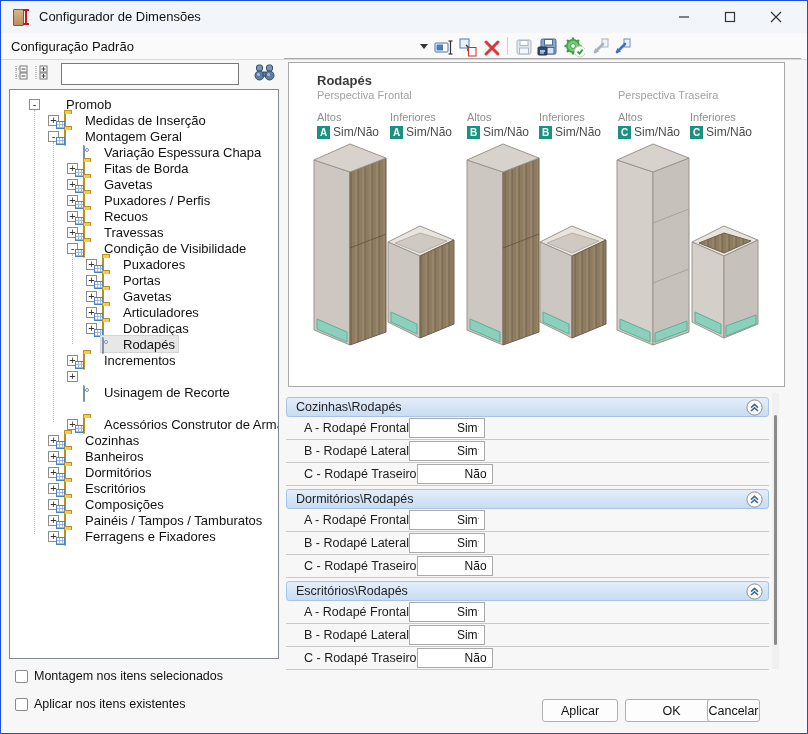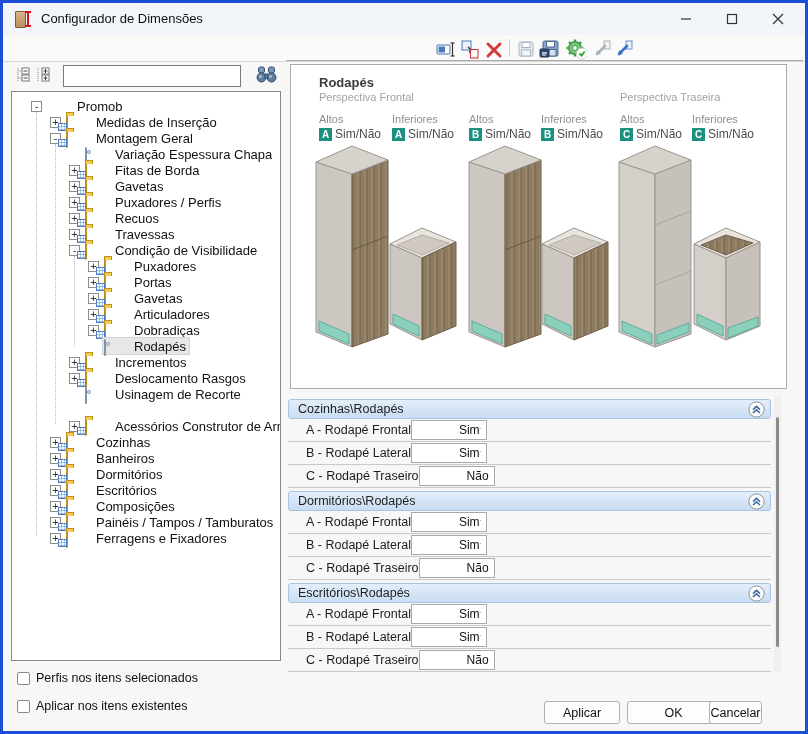--- a/index.html
+++ b/index.html
@@ -1,16 +1,16 @@
 <!DOCTYPE html>
 <html><head>
 <meta charset="utf-8">
 <style>
   html,body{margin:0;padding:0;background:#cfcfcf;font-family:"Liberation Sans",sans-serif;}
-  .win{position:relative;width:808px;height:734px;background:#f7f7f7;border:3px solid #1d4ed8;box-sizing:border-box;overflow:hidden;color:#1a1a1a;}
+  .win{position:relative;width:808px;height:734px;background:#f7f7f7;border:1px solid #1d4ed8;box-sizing:border-box;overflow:hidden;color:#1a1a1a;}
   
   .titlebar{position:absolute;left:0;top:0;width:100%;height:32px;background:#f2f6fb;}
   .app-icon{position:absolute;left:12px;top:8px;width:18px;height:16px;}
   .app-icon .door{position:absolute;left:0;top:0;width:9px;height:15px;background:linear-gradient(#d8b488,#b98f5e);border:1px solid #7c5c36;border-radius:1px;}
   .app-icon .dim{position:absolute;left:12px;top:0;width:2px;height:16px;background:#cf1420;}
   .app-icon .dim::before,.app-icon .dim::after{content:"";position:absolute;left:-2px;width:6px;height:2px;background:#cf1420;}
   .app-icon .dim::before{top:0}.app-icon .dim::after{bottom:0}
   .title-text{position:absolute;left:38px;top:8px;font-size:13px;color:#111;}
   .capbtn{position:absolute;top:0;width:46px;height:31px;display:flex;align-items:center;justify-content:center;}
   .capbtn svg{display:block}
@@ -25,21 +25,21 @@
   
   .tree-tools{position:absolute;left:8px;top:61px;width:270px;height:26px;}
   .tt-icon{position:absolute;top:2px;width:18px;height:18px;}
   .search-box{position:absolute;left:52px;top:1px;width:168px;height:20px;border:1px solid #7a7a7a;background:#fff;font-size:12px;padding:0 4px;font-family:"Liberation Sans",sans-serif;}
   .binoc{position:absolute;left:244px;top:0px;width:24px;height:22px;}
   .treebox{position:absolute;left:8px;top:88px;width:270px;height:570px;background:#fff;border:1px solid #828790;box-sizing:border-box;overflow:hidden;}
   .guide{position:absolute;width:0;border-left:1px dotted #b8b8b8;}
   .trow{position:absolute;left:0;height:16px;width:100%;display:flex;align-items:center;font-size:13px;white-space:nowrap;}
   .trow .exp{width:11px;height:11px;box-sizing:border-box;border:1px solid #8c8c8c;background:#fff;font-size:11px;line-height:8px;text-align:center;color:#333;flex:0 0 11px;margin-right:4px;cursor:default;}
   .trow .exp[data-exp=""]{visibility:hidden;}
-  .wrap{display:flex;align-items:center;height:16px;padding:0 3px 0 1px;gap:9px;}
+  .wrap{display:flex;align-items:center;height:16px;padding:0 3px 0 1px;}
   .trow.sel .wrap{background:#e7e7e7;outline:1px solid #d4d4d4;}
   .d0{padding-left:19px}.d1{padding-left:38px}.d2{padding-left:57px}.d3{padding-left:76px}
   .ticon{position:relative;flex:0 0 17px;height:13px;margin-right:4px;}
   .icon-folder{position:relative;width:15px;height:11px;background:linear-gradient(#fdd56a,#eeb93e);border:1px solid #b9901f;border-radius:1px;margin-top:2px;box-sizing:border-box;}
   .icon-folder::before{content:"";position:absolute;left:-1px;top:-4px;width:6px;height:3px;background:#f6c94f;border:1px solid #b9901f;border-bottom:none;border-radius:1px 1px 0 0;}
   .icon-folder::after{content:"";position:absolute;right:0px;bottom:0px;width:9px;height:8px;background:#fff;box-shadow:inset 0 0 0 1px #4e7fc0;background-image:linear-gradient(#9db9dd 1px,transparent 1px),linear-gradient(90deg,#9db9dd 1px,transparent 1px);background-size:3px 3px;}
   .icon-tag{position:relative;width:13px;height:7px;margin-top:3px;background:linear-gradient(135deg,#e8eef6,#9db2cc);border:1px solid #7d92ac;border-radius:1px 3px 3px 1px;transform:rotate(-38deg);}
   .icon-tag::before{content:"";position:absolute;left:1px;top:2px;width:2px;height:2px;background:#fff;border:1px solid #7d92ac;border-radius:50%;}
   .icon-promob{position:relative;width:14px;height:14px;border-radius:50%;background:#c9252b;}
   .icon-promob::before{content:"";position:absolute;left:3px;top:3px;width:6px;height:6px;border:2px solid #fff;border-radius:50%;border-right-color:transparent;}
@@ -95,20 +95,24 @@
         </svg>
     </div>
     <div class="capbtn" style="left:752px">
       <svg width="12" height="12">
           <path d="M1,1 L11,11 M11,1 L1,11" stroke="#333" stroke-width="1.2"></path>
         </svg>
     </div>
   </div>
 
   <div class="toolbar">
+    <div class="combo">
+      <span class="combo-text">Configuração Padrão</span>
+      <span class="combo-arrow"></span>
+    </div>
     <div class="tbi" style="left:432px">
       <svg width="20" height="20">
           <rect x="1" y="6" width="13" height="9" rx="1" fill="#fff" stroke="#4472a8"></rect>
           <rect x="2.5" y="7.5" width="6.5" height="6" fill="#4b7bb8"></rect>
           <line x1="16.5" y1="4" x2="16.5" y2="17" stroke="#333" stroke-width="1.2"></line>
           <line x1="14.5" y1="4" x2="18.5" y2="4" stroke="#333" stroke-width="1.2"></line>
           <line x1="14.5" y1="17" x2="18.5" y2="17" stroke="#333" stroke-width="1.2"></line>
         </svg>
     </div>
     <div class="tbi" style="left:456px">
@@ -329,24 +333,20 @@
       </div>
     <div class="trow d2" style="top:262px">
         <span class="exp" data-exp="+">+</span>
         <span class="wrap">
           <span class="ticon"><span class="icon-folder"></span></span>
           <span class="tlabel">Incrementos</span>
         </span>
       </div>
     <div class="trow d2" style="top:278px">
         <span class="exp" data-exp="+">+</span>
-        <span class="wrap">
-          <span class="ticon"><span class="icon-folder"></span></span>
-          <span class="tlabel">Deslocamento Rasgos</span>
-        </span>
       </div>
     <div class="trow d2" style="top:294px">
         <span class="exp" data-exp=""></span>
         <span class="wrap">
           <span class="ticon"><span class="icon-tag"></span></span>
           <span class="tlabel">Usinagem de Recorte</span>
         </span>
       </div>
     <div class="trow d2" style="top:326px">
         <span class="exp" data-exp="+">+</span>
@@ -631,21 +631,21 @@
         </div>
     </div>
 
     <div class="vscroll">
         <div class="vthumb"></div>
       </div>
   </div>
 
   <div class="chk" style="top:668px">
     <span class="box"></span>
-    <span class="lbl">Perfis nos itens selecionados</span>
+    <span class="lbl">Montagem nos itens selecionados</span>
   </div>
   <div class="chk" style="top:696px">
     <span class="box"></span>
     <span class="lbl">Aplicar nos itens existentes</span>
   </div>
   <div class="btn" style="left:541px;width:76px">Aplicar</div>
   <div class="btn" style="left:624px;width:93px">OK</div>
   <div class="btn" style="left:706px;width:53px">Cancelar</div>
 
 </div>

